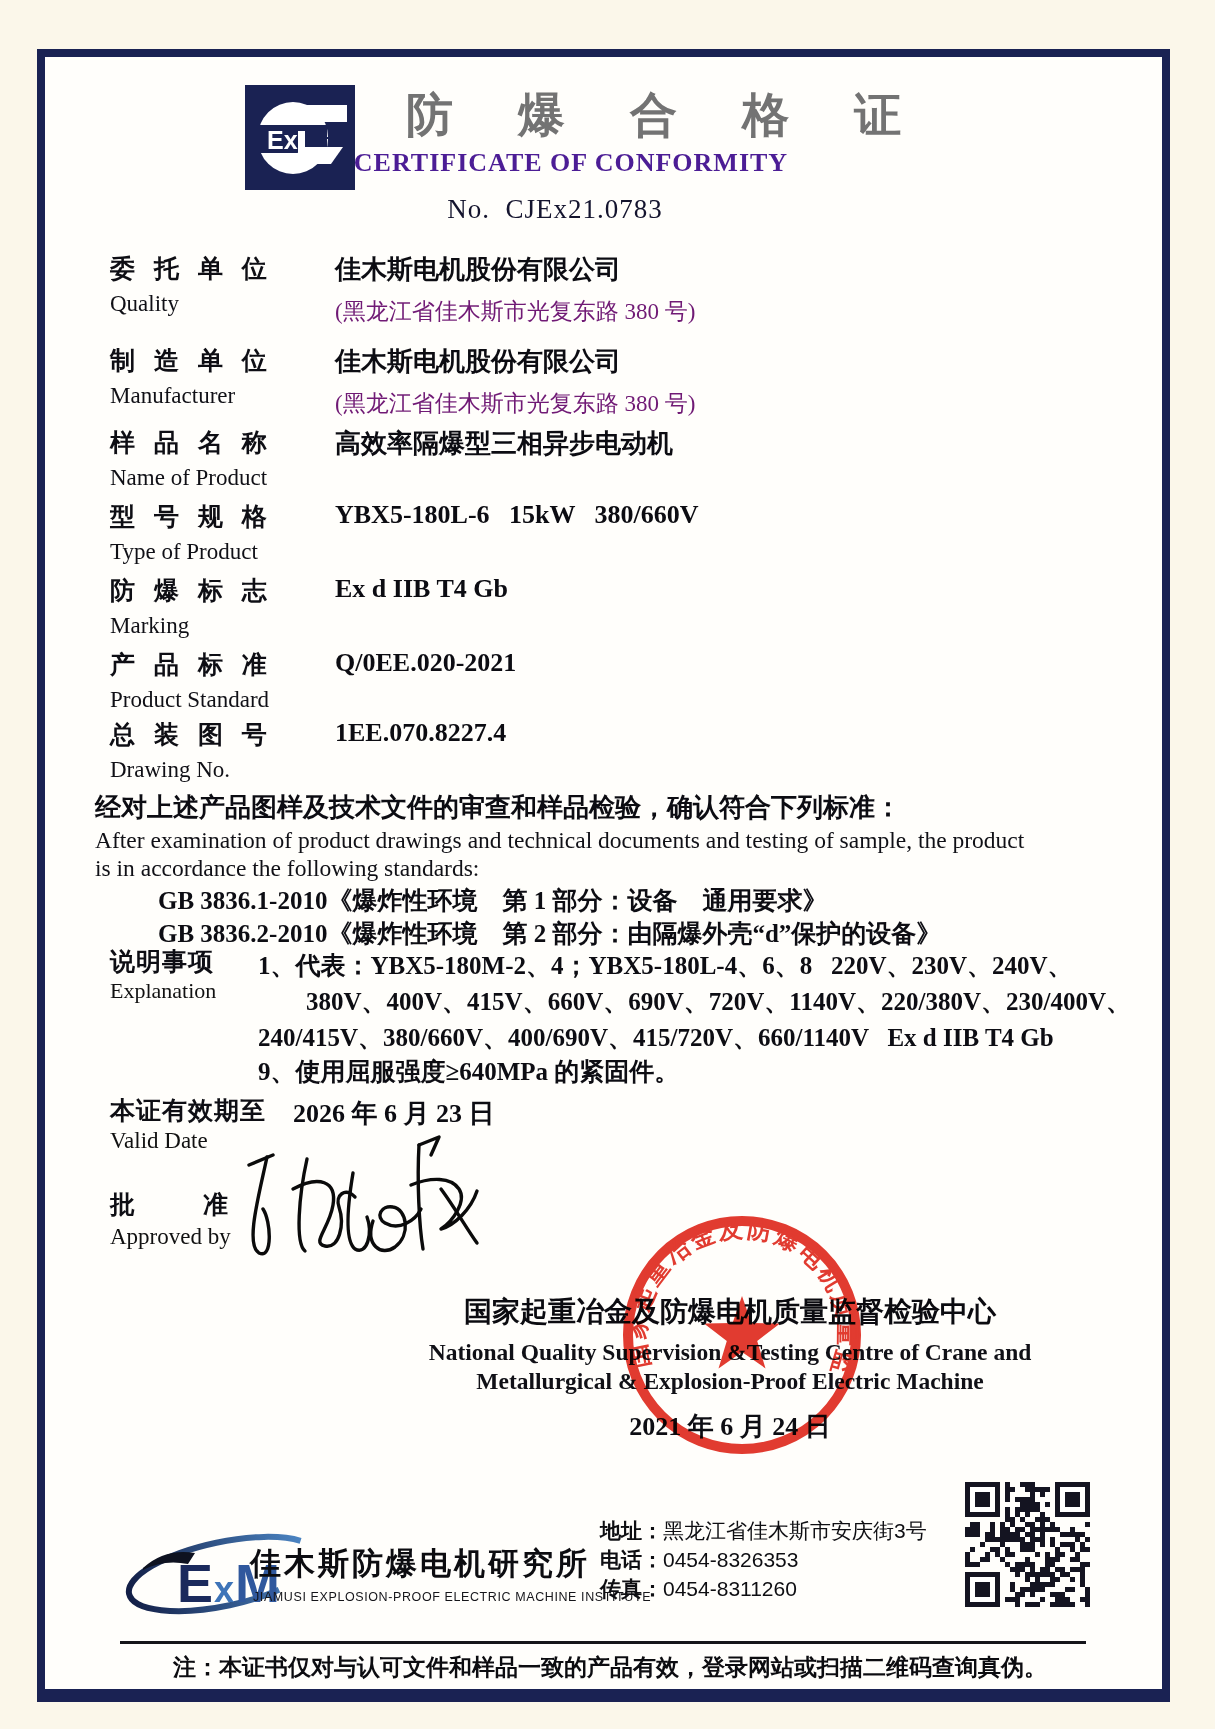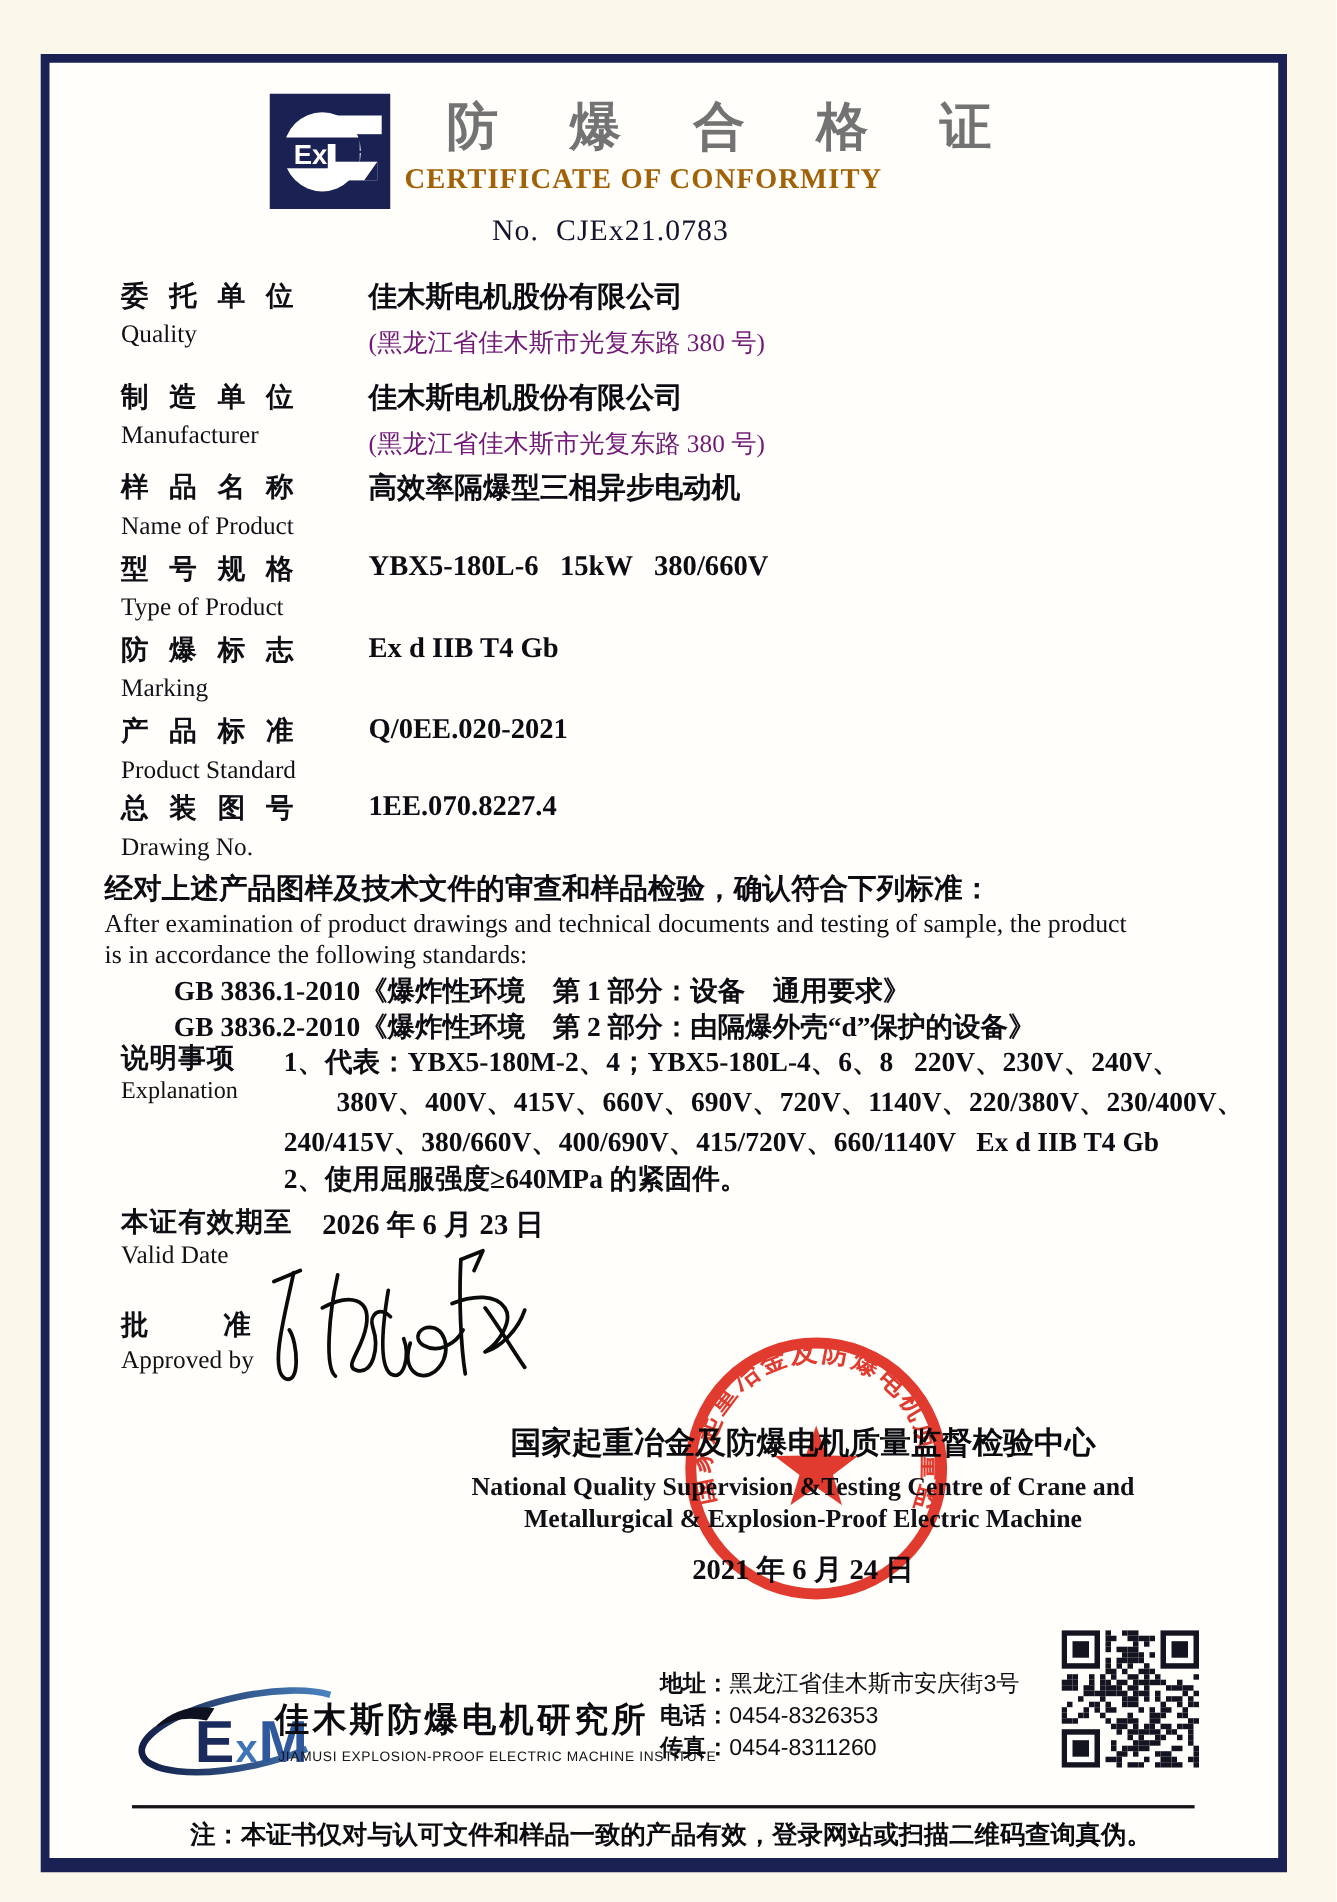--- a/index.html
+++ b/index.html
@@ -16,22 +16,22 @@
   }
   .abs { position:absolute; }
 
   .cert-title {
     left:380px; top:84px; width:410px; text-align:center;
     font-size:47px; font-weight:bold; letter-spacing:26px;
     color:#737373; font-family:"Liberation Sans", sans-serif;
     text-indent:26px; white-space:nowrap;
   }
   .cert-subtitle {
-    left:330px; top:148px; width:510px; text-align:center;
-    font-size:26px; font-weight:bold; letter-spacing:1px; color:#a16207;
+    left:316px; top:148px; width:510px; text-align:center;
+    font-size:26px; font-weight:bold; letter-spacing:1px; color:#4c1d95;
   }
   .cert-no {
     left:355px; top:194px; width:400px; text-align:center;
     font-size:27px; color:#14142e; letter-spacing:1px;
   }
 
   .flabel-cn { font-family:"Liberation Sans", sans-serif; font-weight:bold;
                font-size:25px; letter-spacing:6px; color:#0e0e14; white-space:nowrap; }
   .flabel-en { font-size:23px; color:#101016; margin-top:6px; }
   .fvalue-main { font-size:26px; font-weight:600; color:#0c0c12; white-space:pre; }
@@ -161,21 +161,21 @@
   <div class="abs stmt-en" style="left:95px; top:855px;">is in accordance the following standards:</div>
   <div class="abs stmt-en" style="left:95px; top:827px;">After examination of product drawings and technical documents and testing of sample, the product</div>
   <div class="abs std-line" style="left:158px; top:884px;">GB 3836.1-2010《爆炸性环境　第 1 部分：设备　通用要求》</div>
   <div class="abs std-line" style="left:158px; top:917px;">GB 3836.2-2010《爆炸性环境　第 2 部分：由隔爆外壳“d”保护的设备》</div>
 
   <div class="abs flabel-cn" style="left:110px; top:945px; letter-spacing:1px;">说明事项</div>
   <div class="abs" style="left:110px; top:978px; font-size:22px;">Explanation</div>
   <div class="abs expl-line" style="left:258px; top:949px;">1、代表：YBX5-180M-2、4；YBX5-180L-4、6、8   220V、230V、240V、</div>
   <div class="abs expl-line" style="left:258px; top:985px;margin-left:48px;">380V、400V、415V、660V、690V、720V、1140V、220/380V、230/400V、</div>
   <div class="abs expl-line" style="left:258px; top:1021px;">240/415V、380/660V、400/690V、415/720V、660/1140V   Ex d IIB T4 Gb</div>
-  <div class="abs expl-line" style="left:258px; top:1055px;">2、使用屈服强度≥640MPa 的紧固件。</div>
+  <div class="abs expl-line" style="left:258px; top:1055px;">9、使用屈服强度≥640MPa 的紧固件。</div>
 
   <div class="abs flabel-cn" style="left:110px; top:1094px; letter-spacing:1px;">本证有效期至</div>
   <div class="abs" style="left:110px; top:1128px; font-size:23px;">Valid Date</div>
   <div class="abs fvalue-main" style="left:293px; top:1096px;">2026 年 6 月 23 日</div>
 
   <div class="abs flabel-cn" style="left:110px; top:1188px;">批　　准</div>
   <div class="abs" style="left:110px; top:1224px; font-size:23px;">Approved by</div>
 
   <div class="abs sig-wrap">
     <svg width="290" height="160" viewBox="0 0 290 160" xmlns="http://www.w3.org/2000/svg" fill="none" stroke="#0b0b0b" stroke-width="3.4" stroke-linecap="round" stroke-linejoin="round">

